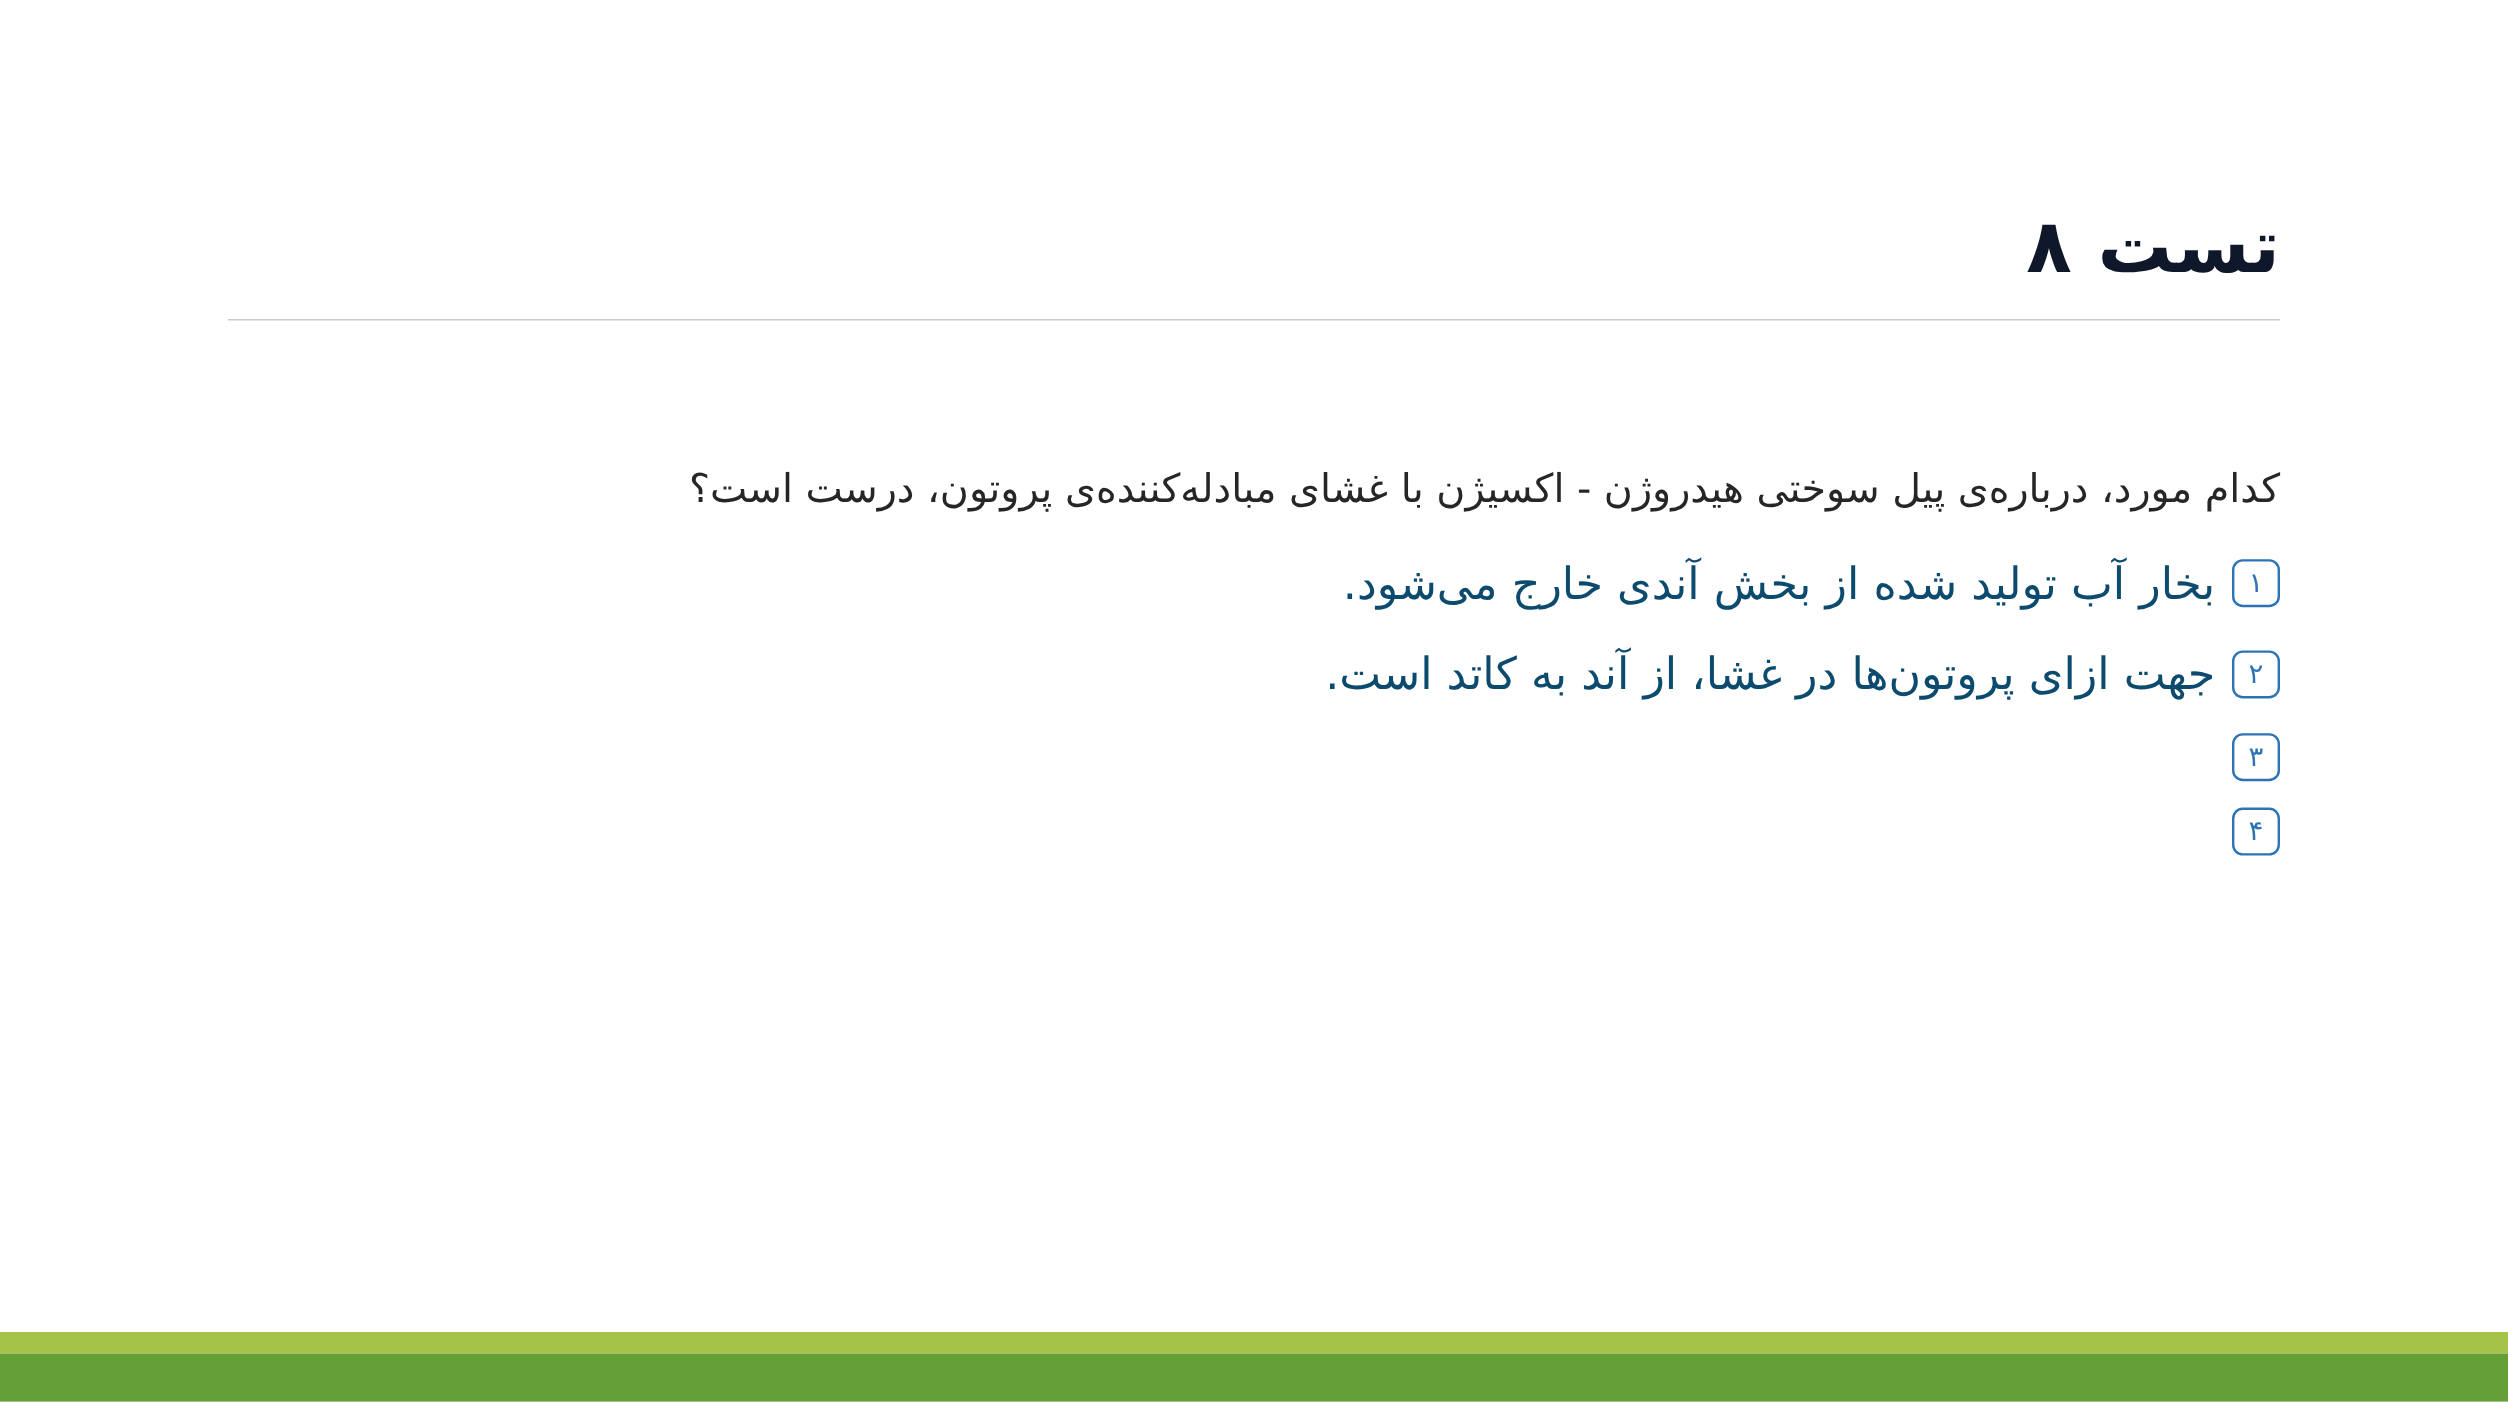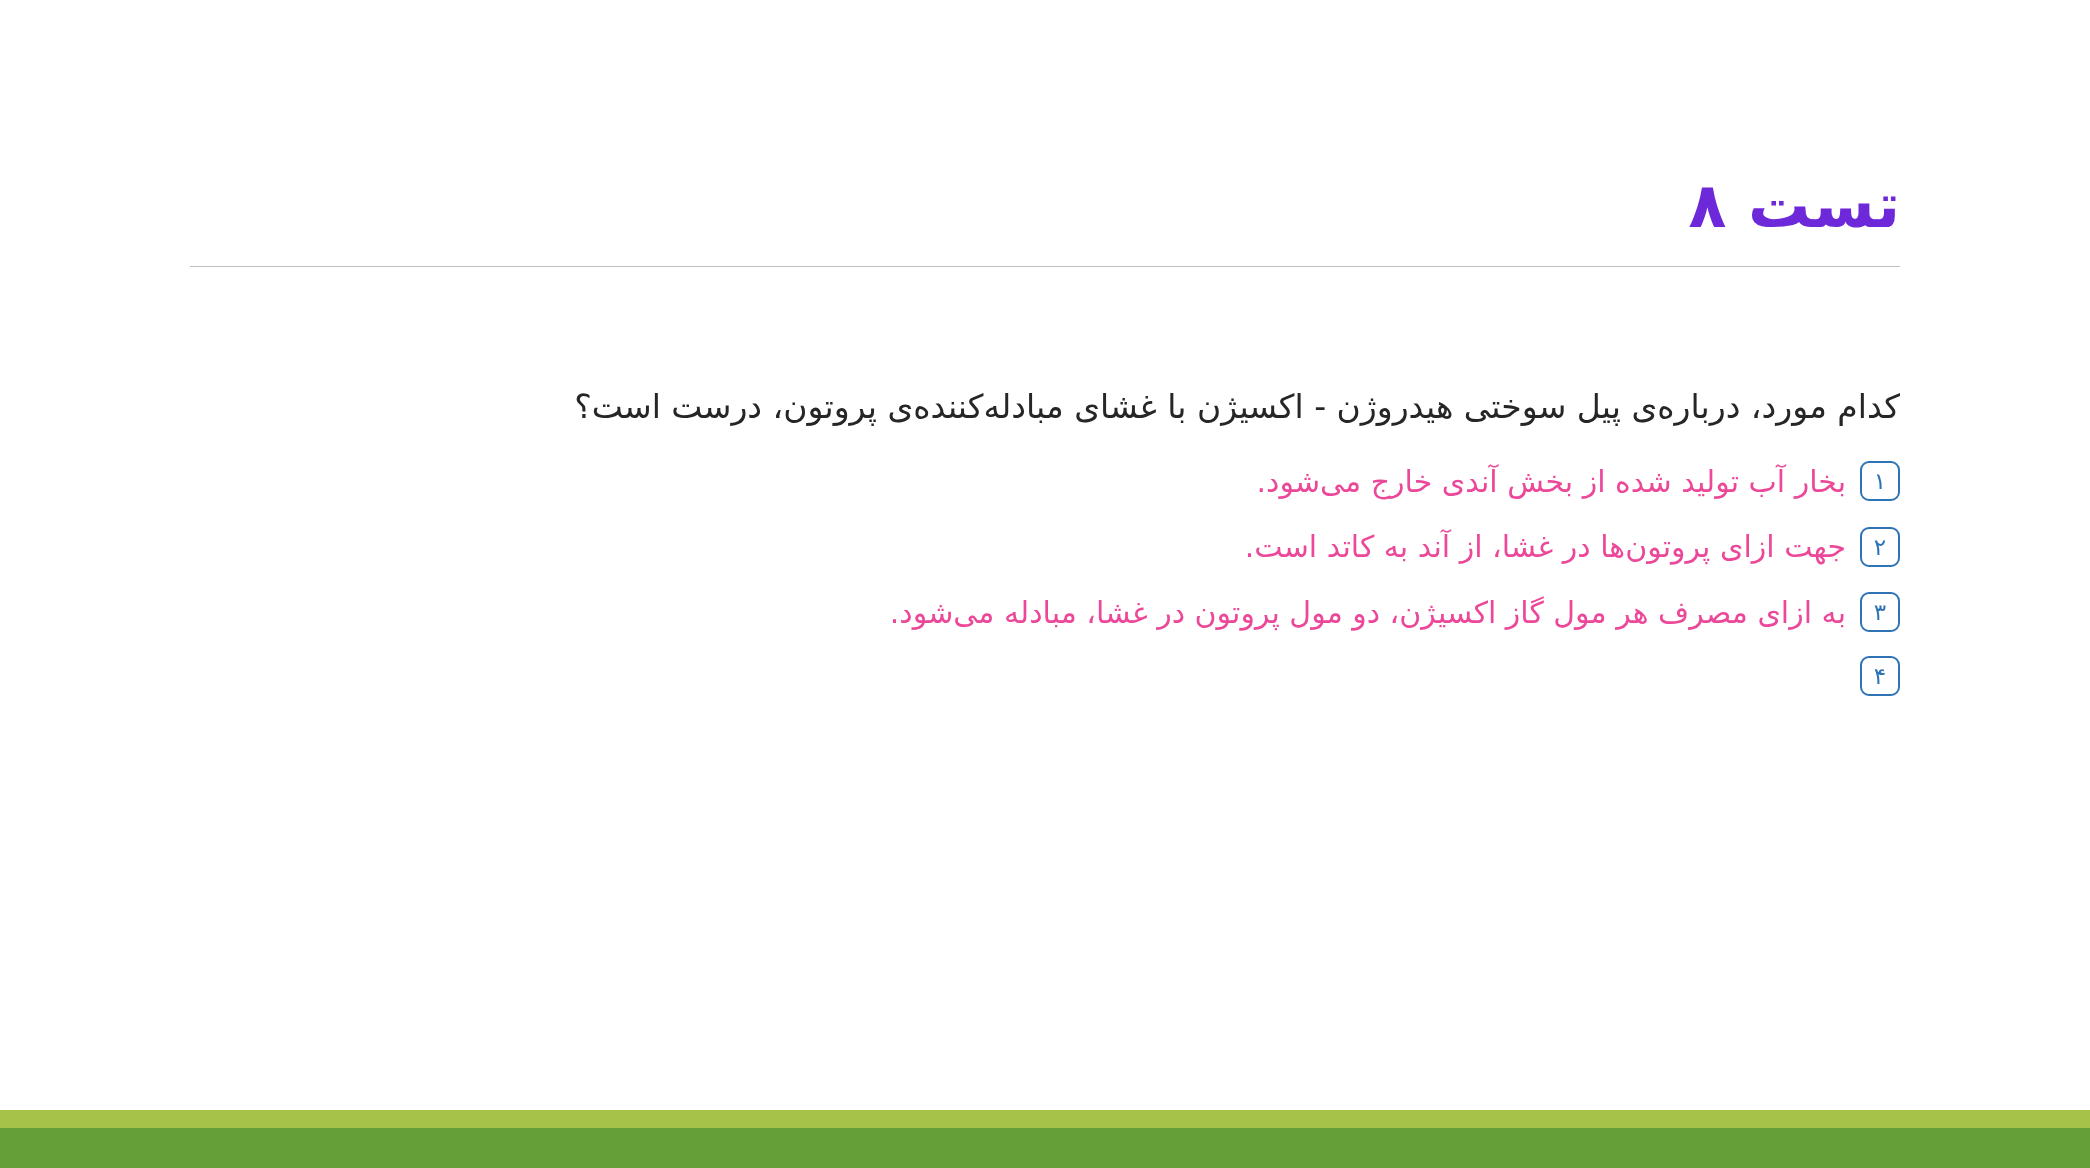--- a/index.html
+++ b/index.html
@@ -25,21 +25,21 @@
   .title-block {
     position: absolute;
     top: 172px;
     right: 190px;
     left: 190px;
     text-align: right;
   }
   .slide-title {
     font-size: 62px;
     font-weight: bold;
-    color: #6d28d9;
+    color: #0f172a;
     line-height: 1.1;
     letter-spacing: 0px;
     direction: rtl;
     white-space: nowrap;
   }
   .title-rule {
     margin-top: 26px;
     height: 1px;
     background: #bfbfbf;
     width: 100%;
@@ -81,22 +81,22 @@
     color: #2e74b5;
     font-size: 23px;
     line-height: 36px;
     text-align: center;
     box-sizing: border-box;
     background: #ffffff;
   }
 
   .option-text {
     flex: 0 1 auto;
-    font-size: 30px;
-    color: #ec4899;
+    font-size: 37px;
+    color: #0c4a6e;
     line-height: 1.45;
     white-space: nowrap;
   }
 
   
   .footer-bar-light {
     position: absolute;
     left: 0;
     right: 0;
     bottom: 40px;
@@ -131,21 +131,20 @@
       <div class="option-text">بخار آب تولید شده از بخش آندی خارج می‌شود.</div>
     </div>
 
     <div class="option-row">
       <div class="option-badge">۲</div>
       <div class="option-text">جهت ازای پروتون‌ها در غشا، از آند به کاتد است.</div>
     </div>
 
     <div class="option-row">
       <div class="option-badge">۳</div>
-      <div class="option-text">به ازای مصرف هر مول گاز اکسیژن، دو مول پروتون در غشا، مبادله می‌شود.</div>
     </div>
 
     <div class="option-row">
       <div class="option-badge">۴</div>
     </div>
 
   </div>
 
   <div class="footer-bar-light"></div>
   <div class="footer-bar-dark"></div>

